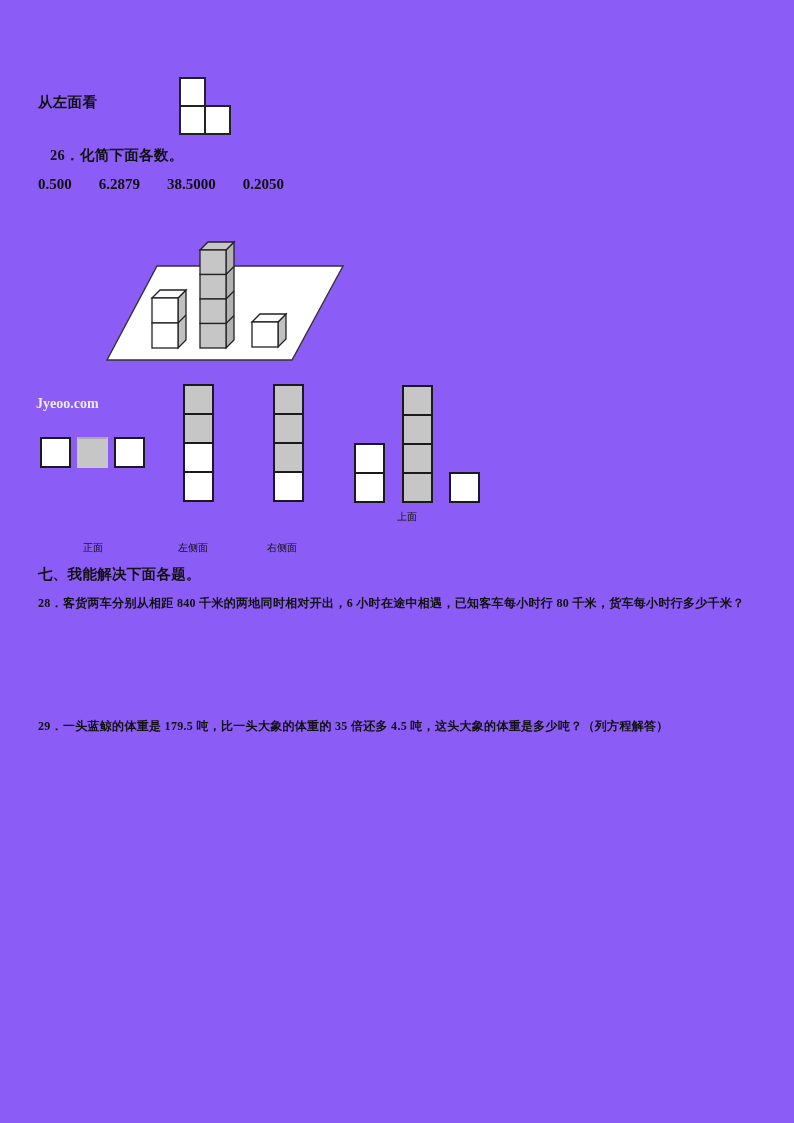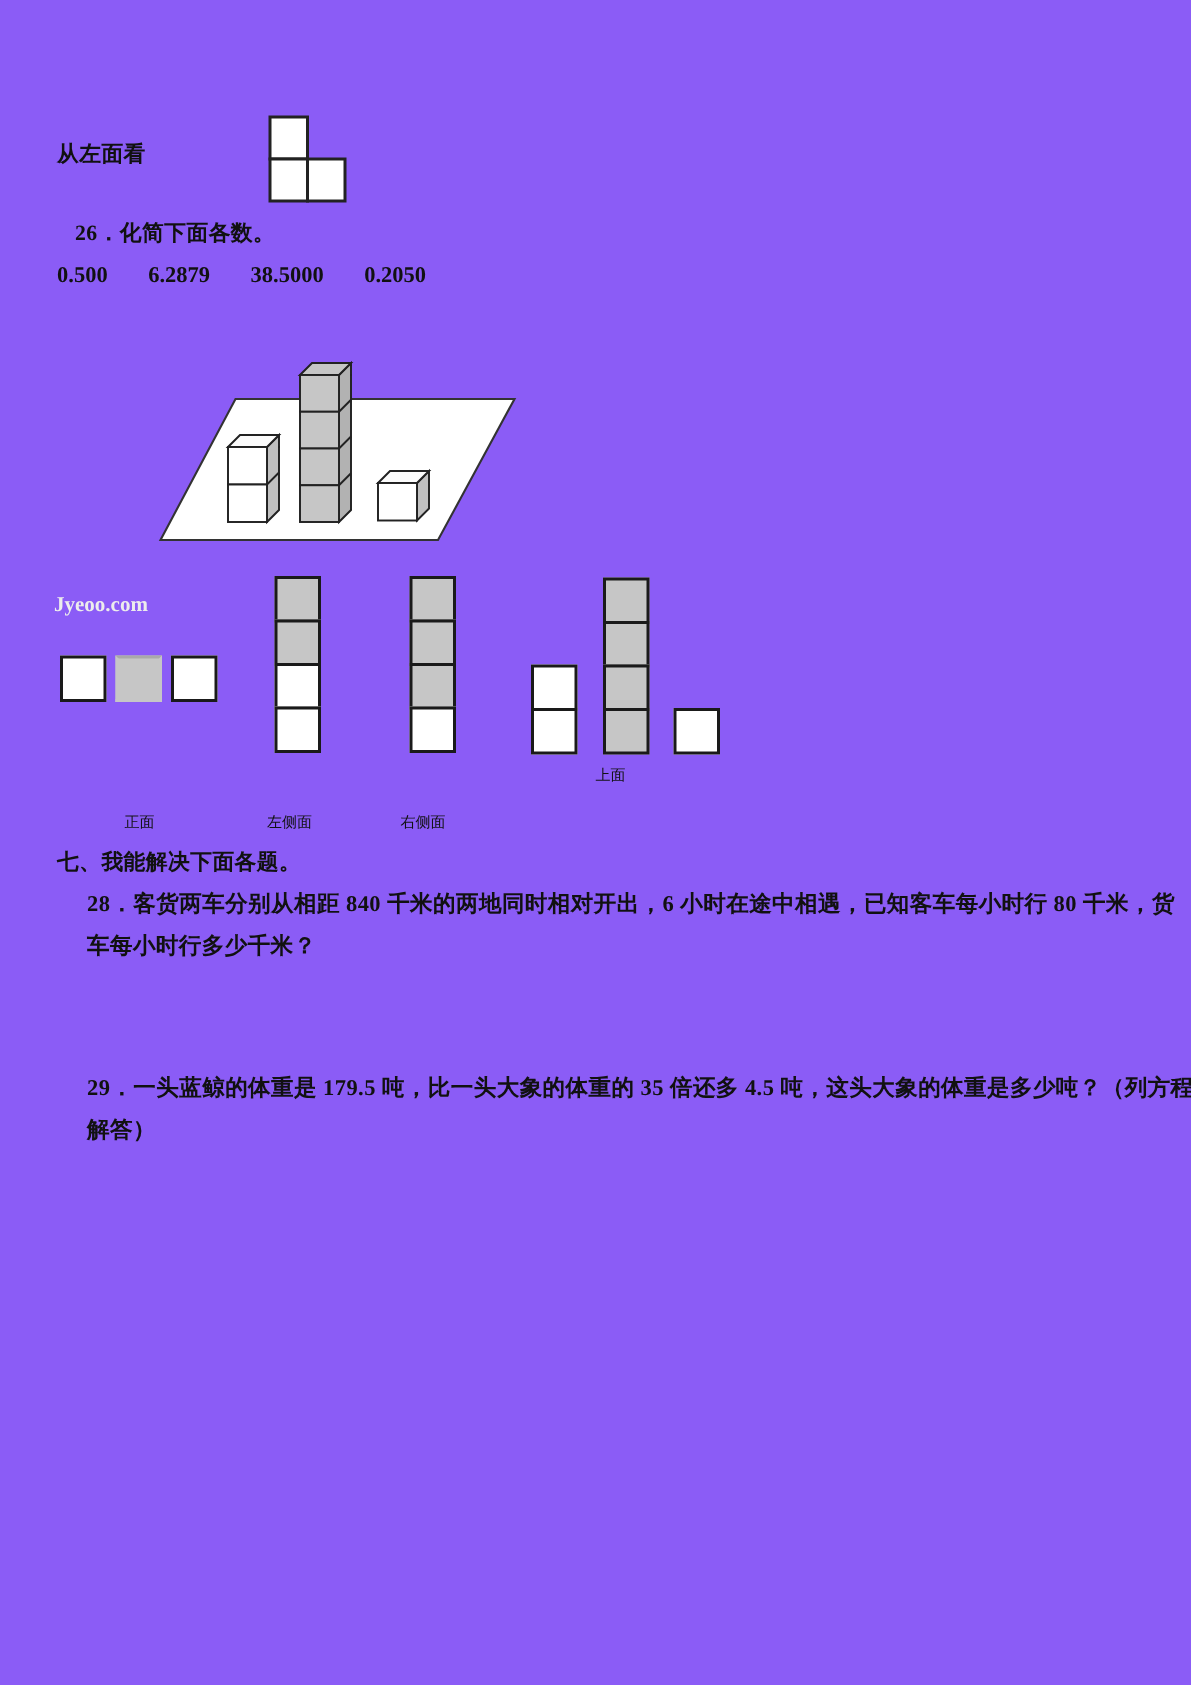--- a/index.html
+++ b/index.html
@@ -14,25 +14,24 @@
   }
   .line {
     position:absolute;
     font-size:14.5px;
     font-weight:bold;
     letter-spacing:0.3px;
     white-space:nowrap;
   }
   .para {
     position:absolute;
-    font-size:15px;
+    font-size:12px;
     font-weight:bold;
     letter-spacing:0.3px;
     line-height:28px;
-    margin-left:20px;
   }
   .numrow {
     position:absolute;
     display:flex;
     gap:27px;
     font-size:15px;
     font-weight:bold;
     justify-content:center;
   }
   .watermark {

